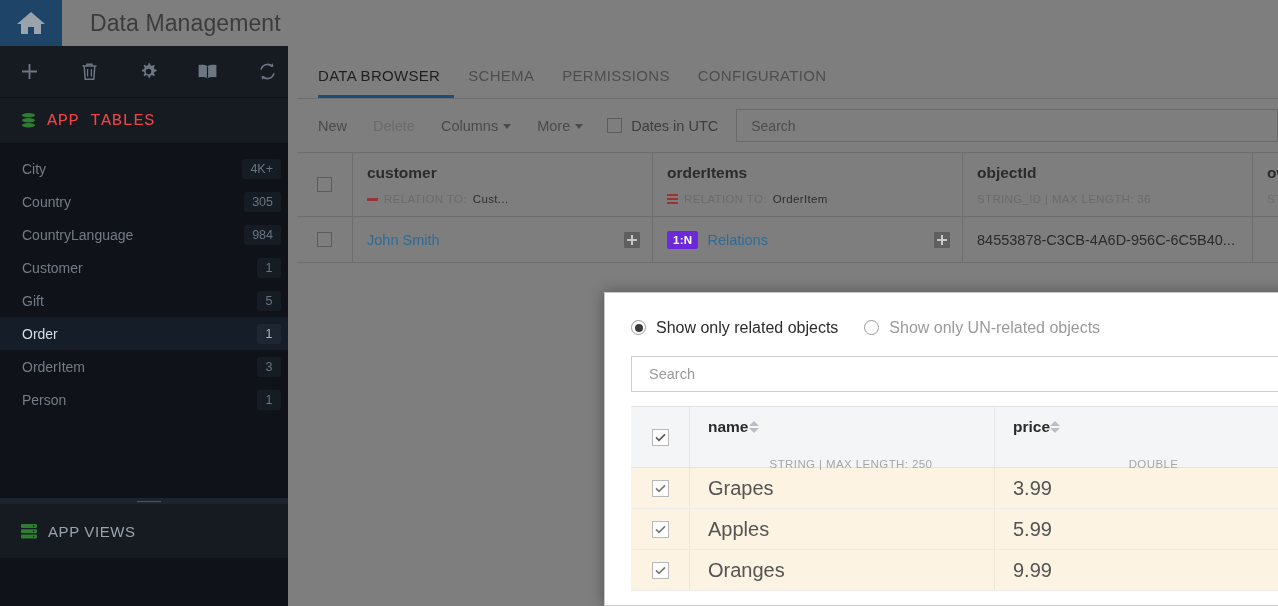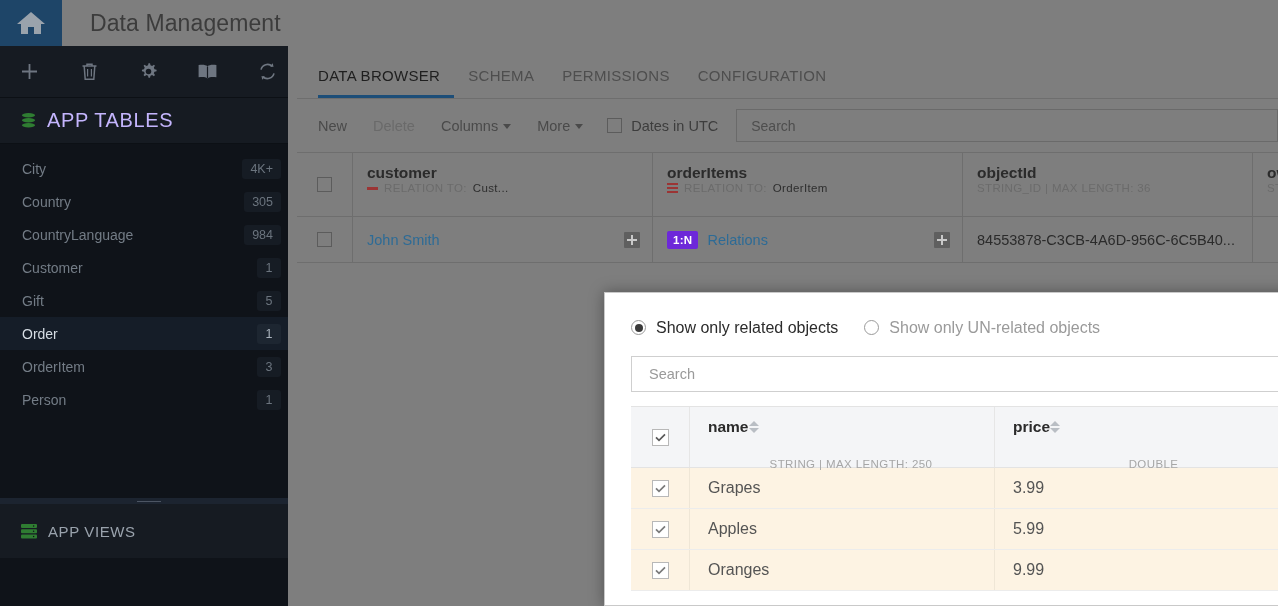--- a/index.html
+++ b/index.html
@@ -49,21 +49,21 @@
   .side-toolbar svg { display: block; }
 
   .section-head {
     height: 46px; display: flex; align-items: center;
     padding-left: 20px; gap: 10px;
     background: #161b22;
     border-bottom: 1px solid #0c1015;
     cursor: pointer;
   }
   .section-head .lbl {
-    font-size: 20px; color: #c4b5fd; letter-spacing: .6px;
+    font-size: 17px; color: #ef4444; letter-spacing: .6px; font-family: Liberation Mono, monospace;
   }
   .db-icon { width: 17px; height: 17px; display: block; flex: 0 0 17px; }
 
   .tbl-list { padding-top: 8px; }
   .tbl-row {
     height: 33px; display: flex; align-items: center;
     padding: 0 16px 0 22px; cursor: pointer; position: relative;
   }
   .tbl-row .nm { flex: 1; font-size: 14px; color: #737c86; }
   .tbl-row .cnt {
@@ -161,21 +161,21 @@
     display: flex; flex-direction: column; justify-content: flex-start;
     overflow: hidden;
   }
   .gcell.cbcol {
     width: 56px; flex: 0 0 56px;
     align-items: center; justify-content: center; padding: 0;
   }
   .col-name { font-size: 15.5px; color: #2b2b2b; font-weight: 700; white-space: nowrap; }
   .col-meta {
     font-size: 11.5px; color: #666; letter-spacing: .35px;
-    margin-top: 0; display: flex; align-items: center; gap: 6px;
+    margin-top: 11px; display: flex; align-items: center; gap: 6px;
     white-space: nowrap;
   }
   .col-meta .lightpart { color: #6b6b6b; }
   .col-meta .darkpart { color: #2e2e2e; }
   .rel1 { width: 11px; height: 3px; background: #9b3434; display: block; flex:0 0 11px; }
   .reln { width: 11px; height: 11px; display: block; flex:0 0 11px; }
   .reln i { display: block; height: 2px; background: #9b3434; margin-bottom: 2px; }
 
   .grid-row { display: flex; height: 46px; border-bottom: 1px solid #6e6e6e; }
   .rcell {
@@ -248,21 +248,21 @@
   }
   .mh-name { font-size: 15.5px; color: #2b2b2b; font-weight: 700; display: flex; align-items: center; }
   .sortarrows { display: inline-flex; flex-direction: column; gap: 2px; cursor: pointer; }
   .sortarrows i { width: 0; height: 0; border-left: 5px solid transparent; border-right: 5px solid transparent; display: block; }
   .sortarrows i.up { border-bottom: 5px solid #b9bec4; }
   .sortarrows i.dn { border-top: 5px solid #b9bec4; }
   .mh-meta { font-size: 11.5px; color: #a6a6a6; letter-spacing: .4px; margin-top: 22px; white-space: nowrap; text-align: center; }
 
   .mrow { display: flex; height: 41px; background: #fdf3e3; border-bottom: 1px solid #ececec; }
   .mr { border-right: 1px solid #efe6d6; display: flex; align-items: center; padding-left: 18px; }
-  .mcell-txt { font-size: 16px; color: #545454; }
+  .mcell-txt { font-size: 20px; color: #545454; }
   .cbox-chk {
     width: 17px; height: 17px; border: 1px solid #b8b8b8; background: #fff;
     display: flex; align-items: center; justify-content: center; cursor: pointer; flex: 0 0 17px;
   }
   .cbox-chk svg { display: block; }
   .modal-foot { height: 26px; background: #fff; }
 </style>
 </head>
 <body>
 

